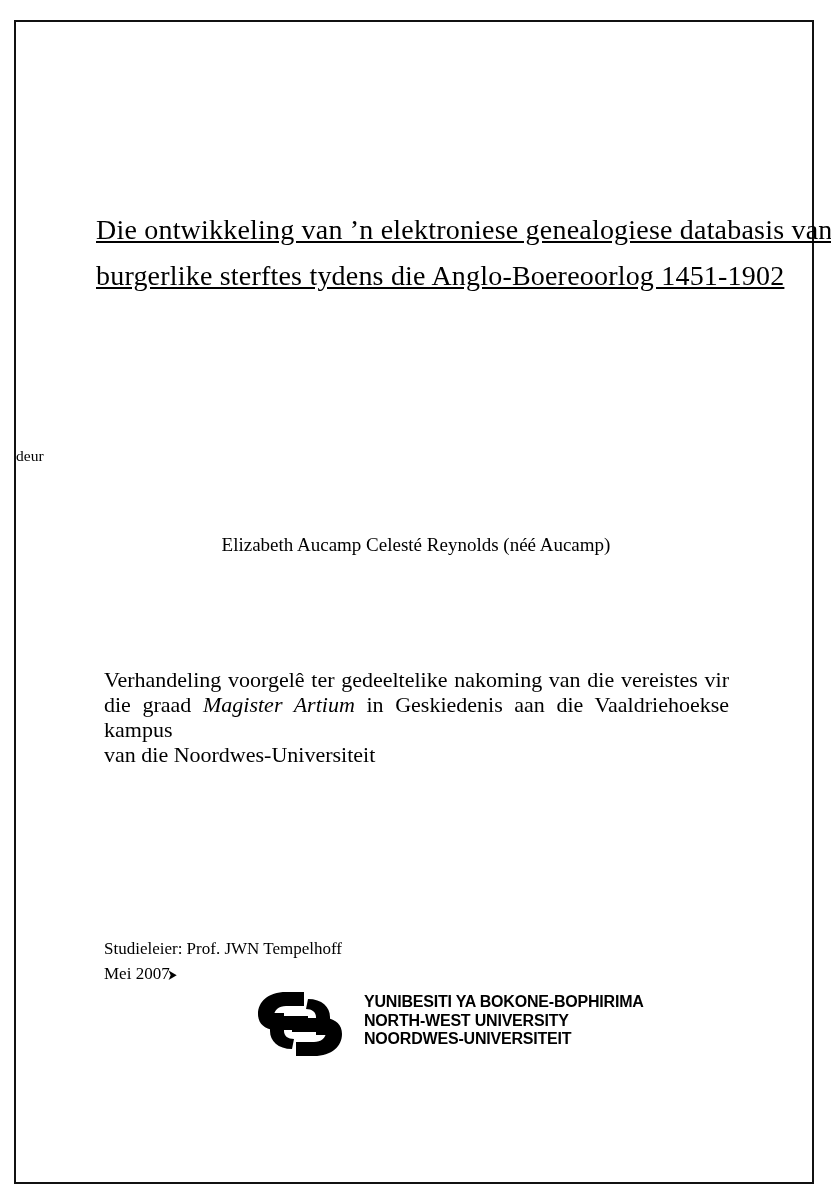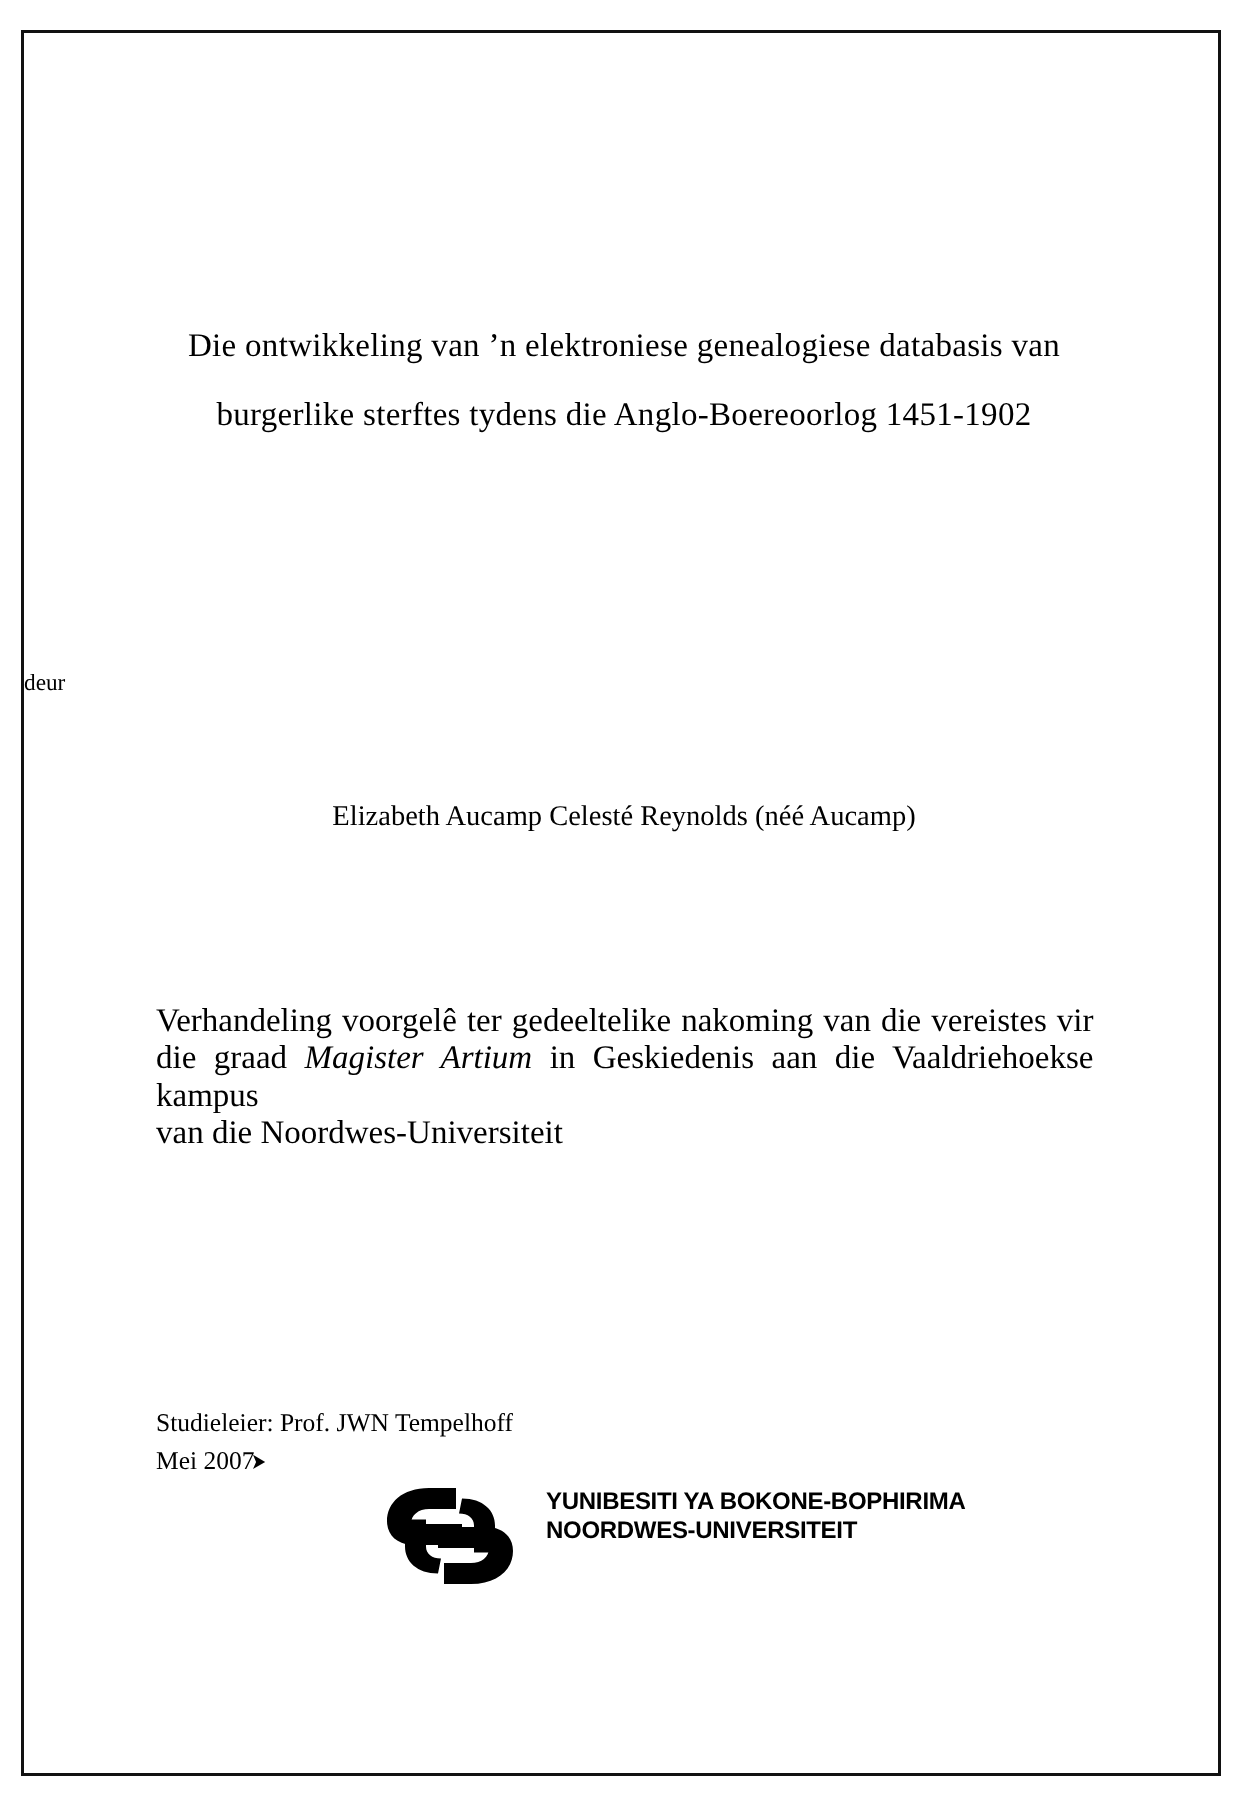--- a/index.html
+++ b/index.html
@@ -39,24 +39,25 @@
     padding: 0;
   }
   .title-block {
     position: absolute;
     left: 80px;
     top: 185px;
     width: 640px;
     text-align: center;
   }
   .title-line {
-    font-size: 22px;
+    font-size: 28px;
     line-height: 46px;
     letter-spacing: 0.2px;
     white-space: nowrap;
+    text-decoration: underline;
   }
   .deur {
     position: absolute;
     left: 0;
     top: 425px;
     width: 800px;
     text-align: left;
     font-size: 15.5px;
   }
   .author {
@@ -162,19 +163,20 @@
               <rect x="18" y="27" width="34" height="14"></rect>
               <path d="M58 67 C76 67 86 57 86 45 C86 36 80 30 70 29 L70 43 C70 49 65 53 58 53 L40 53 L40 67 Z"></path>
               <rect x="36" y="29" width="34" height="14"></rect>
               <path d="M52 10 C66 10 74 18 74 28 L74 46 L60 46 L60 28 C60 23 56 20 50 20 Z"></path>
               <path d="M36 60 C22 60 14 52 14 42 L14 24 L28 24 L28 42 C28 47 32 50 38 50 Z"></path>
             </g>
           </svg>
         </div>
         <div class="logo-text">
           <div>YUNIBESITI YA BOKONE-BOPHIRIMA</div>
+          <div>NORTH-WEST UNIVERSITY</div>
           <div>NOORDWES-UNIVERSITEIT</div>
         </div>
       </div>
 
     </div>
   </div>
 </div>
 
 </body></html>

